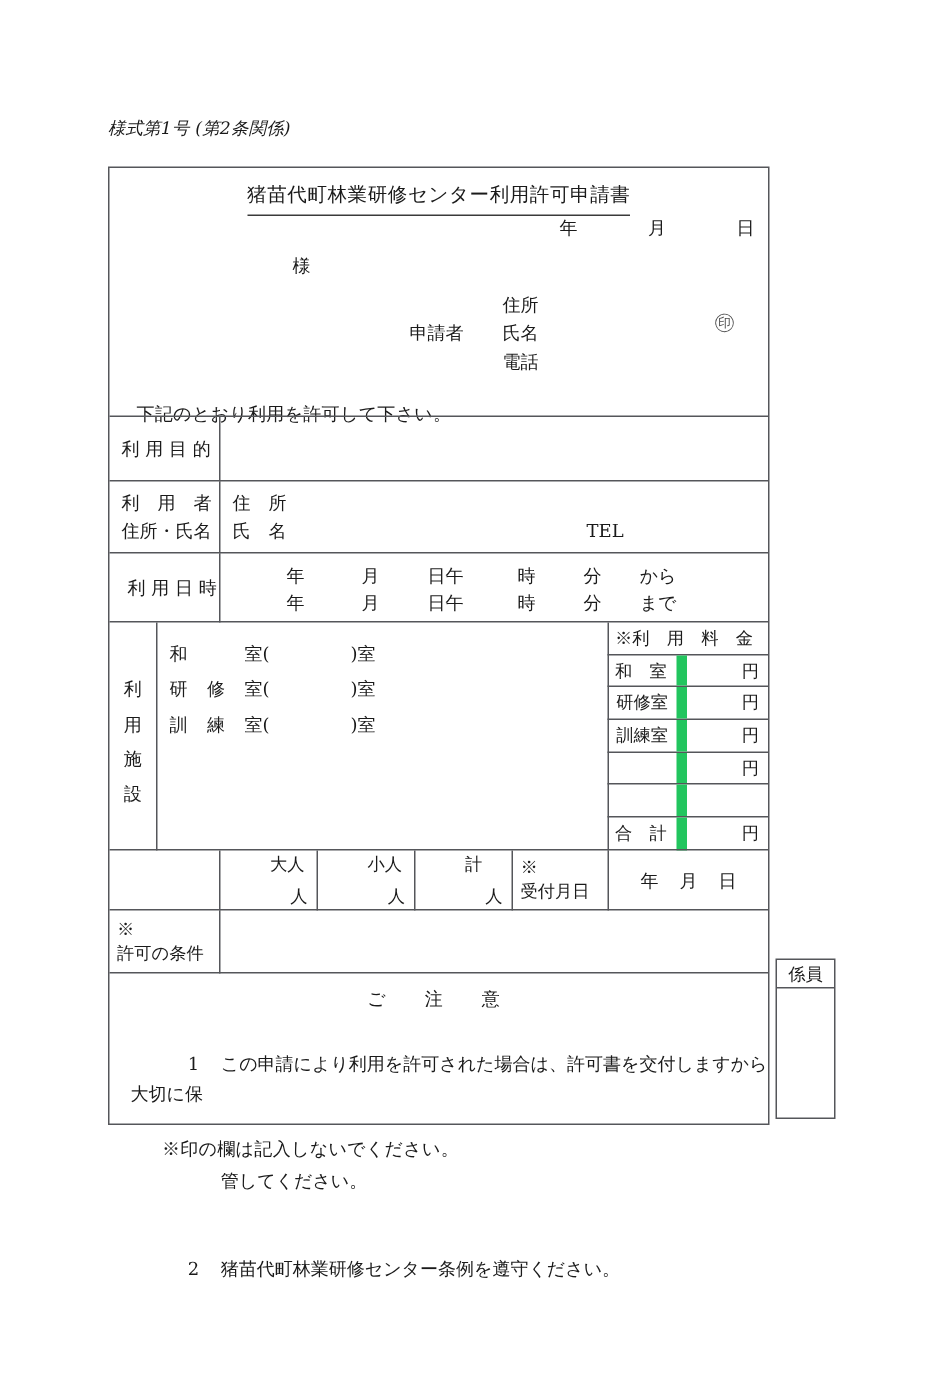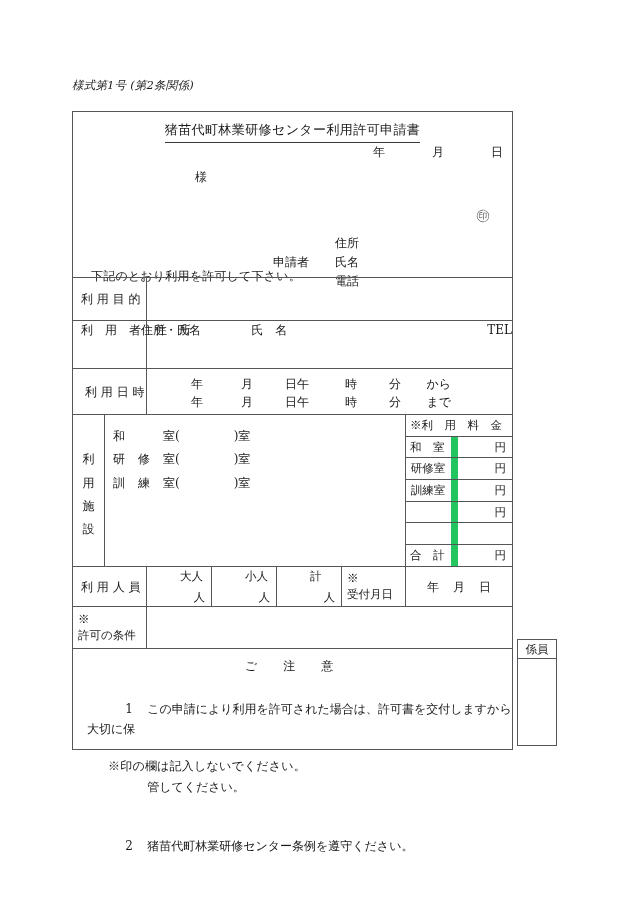--- a/index.html
+++ b/index.html
@@ -92,21 +92,20 @@
     align-items: baseline;
     height: 19px;
   }
   .applicant .ap-key {
     width: 62px;
     text-align: left;
     white-space: nowrap;
   }
   .applicant .ap-val {
     white-space: nowrap;
-    margin-top: 40px;
   }
   .seal {
     position: absolute;
     top: 96px;
     left: 403px;
     font-size: 14px;
     line-height: 1;
     color: #4a4a4a;
   }
   .request-line {
@@ -156,22 +155,22 @@
   #row-facility { top: 302px; height: 152px; }
   
   #row-people { top: 454px; height: 40px; }
   
   #row-condition { top: 494px; height: 42px; }
   
   #row-notes { top: 536px; height: 103px; }
 
   .stack2 {
     display: flex;
-    flex-direction: row;
-    justify-content: space-between;
+    flex-direction: column;
+    justify-content: center;
     height: 100%;
     padding-left: 8px;
   }
   .stack2 > div { line-height: 1.55; white-space: nowrap; }
 
   
   .dt-line {
     display: flex;
     font-size: 12px;
     line-height: 1.5;
@@ -527,23 +526,20 @@
       </div>
     </div>
 
     <div class="row" id="row-people">
       <div class="vline" style="left:73px; top:0; height:40px;"></div>
       <div class="vline" style="left:138px; top:0; height:40px;"></div>
       <div class="vline" style="left:203px; top:0; height:40px;"></div>
       <div class="vline" style="left:268px; top:0; height:40px;"></div>
       <div class="vline" style="left:332px; top:0; height:40px;"></div>
 
-      <div class="cell" style="left:0; top:0; width:73px; height:40px;">
-        <div class="lbl">利 用 人 員</div>
-      </div>
 
       <div class="cell" style="left:74px; top:0; width:64px; height:40px;">
         <div class="cnt-cell">
           <div class="cnt-top">大人</div>
           <div class="cnt-bot">人</div>
         </div>
       </div>
 
       <div class="cell" style="left:139px; top:0; width:64px; height:40px;">
         <div class="cnt-cell">

